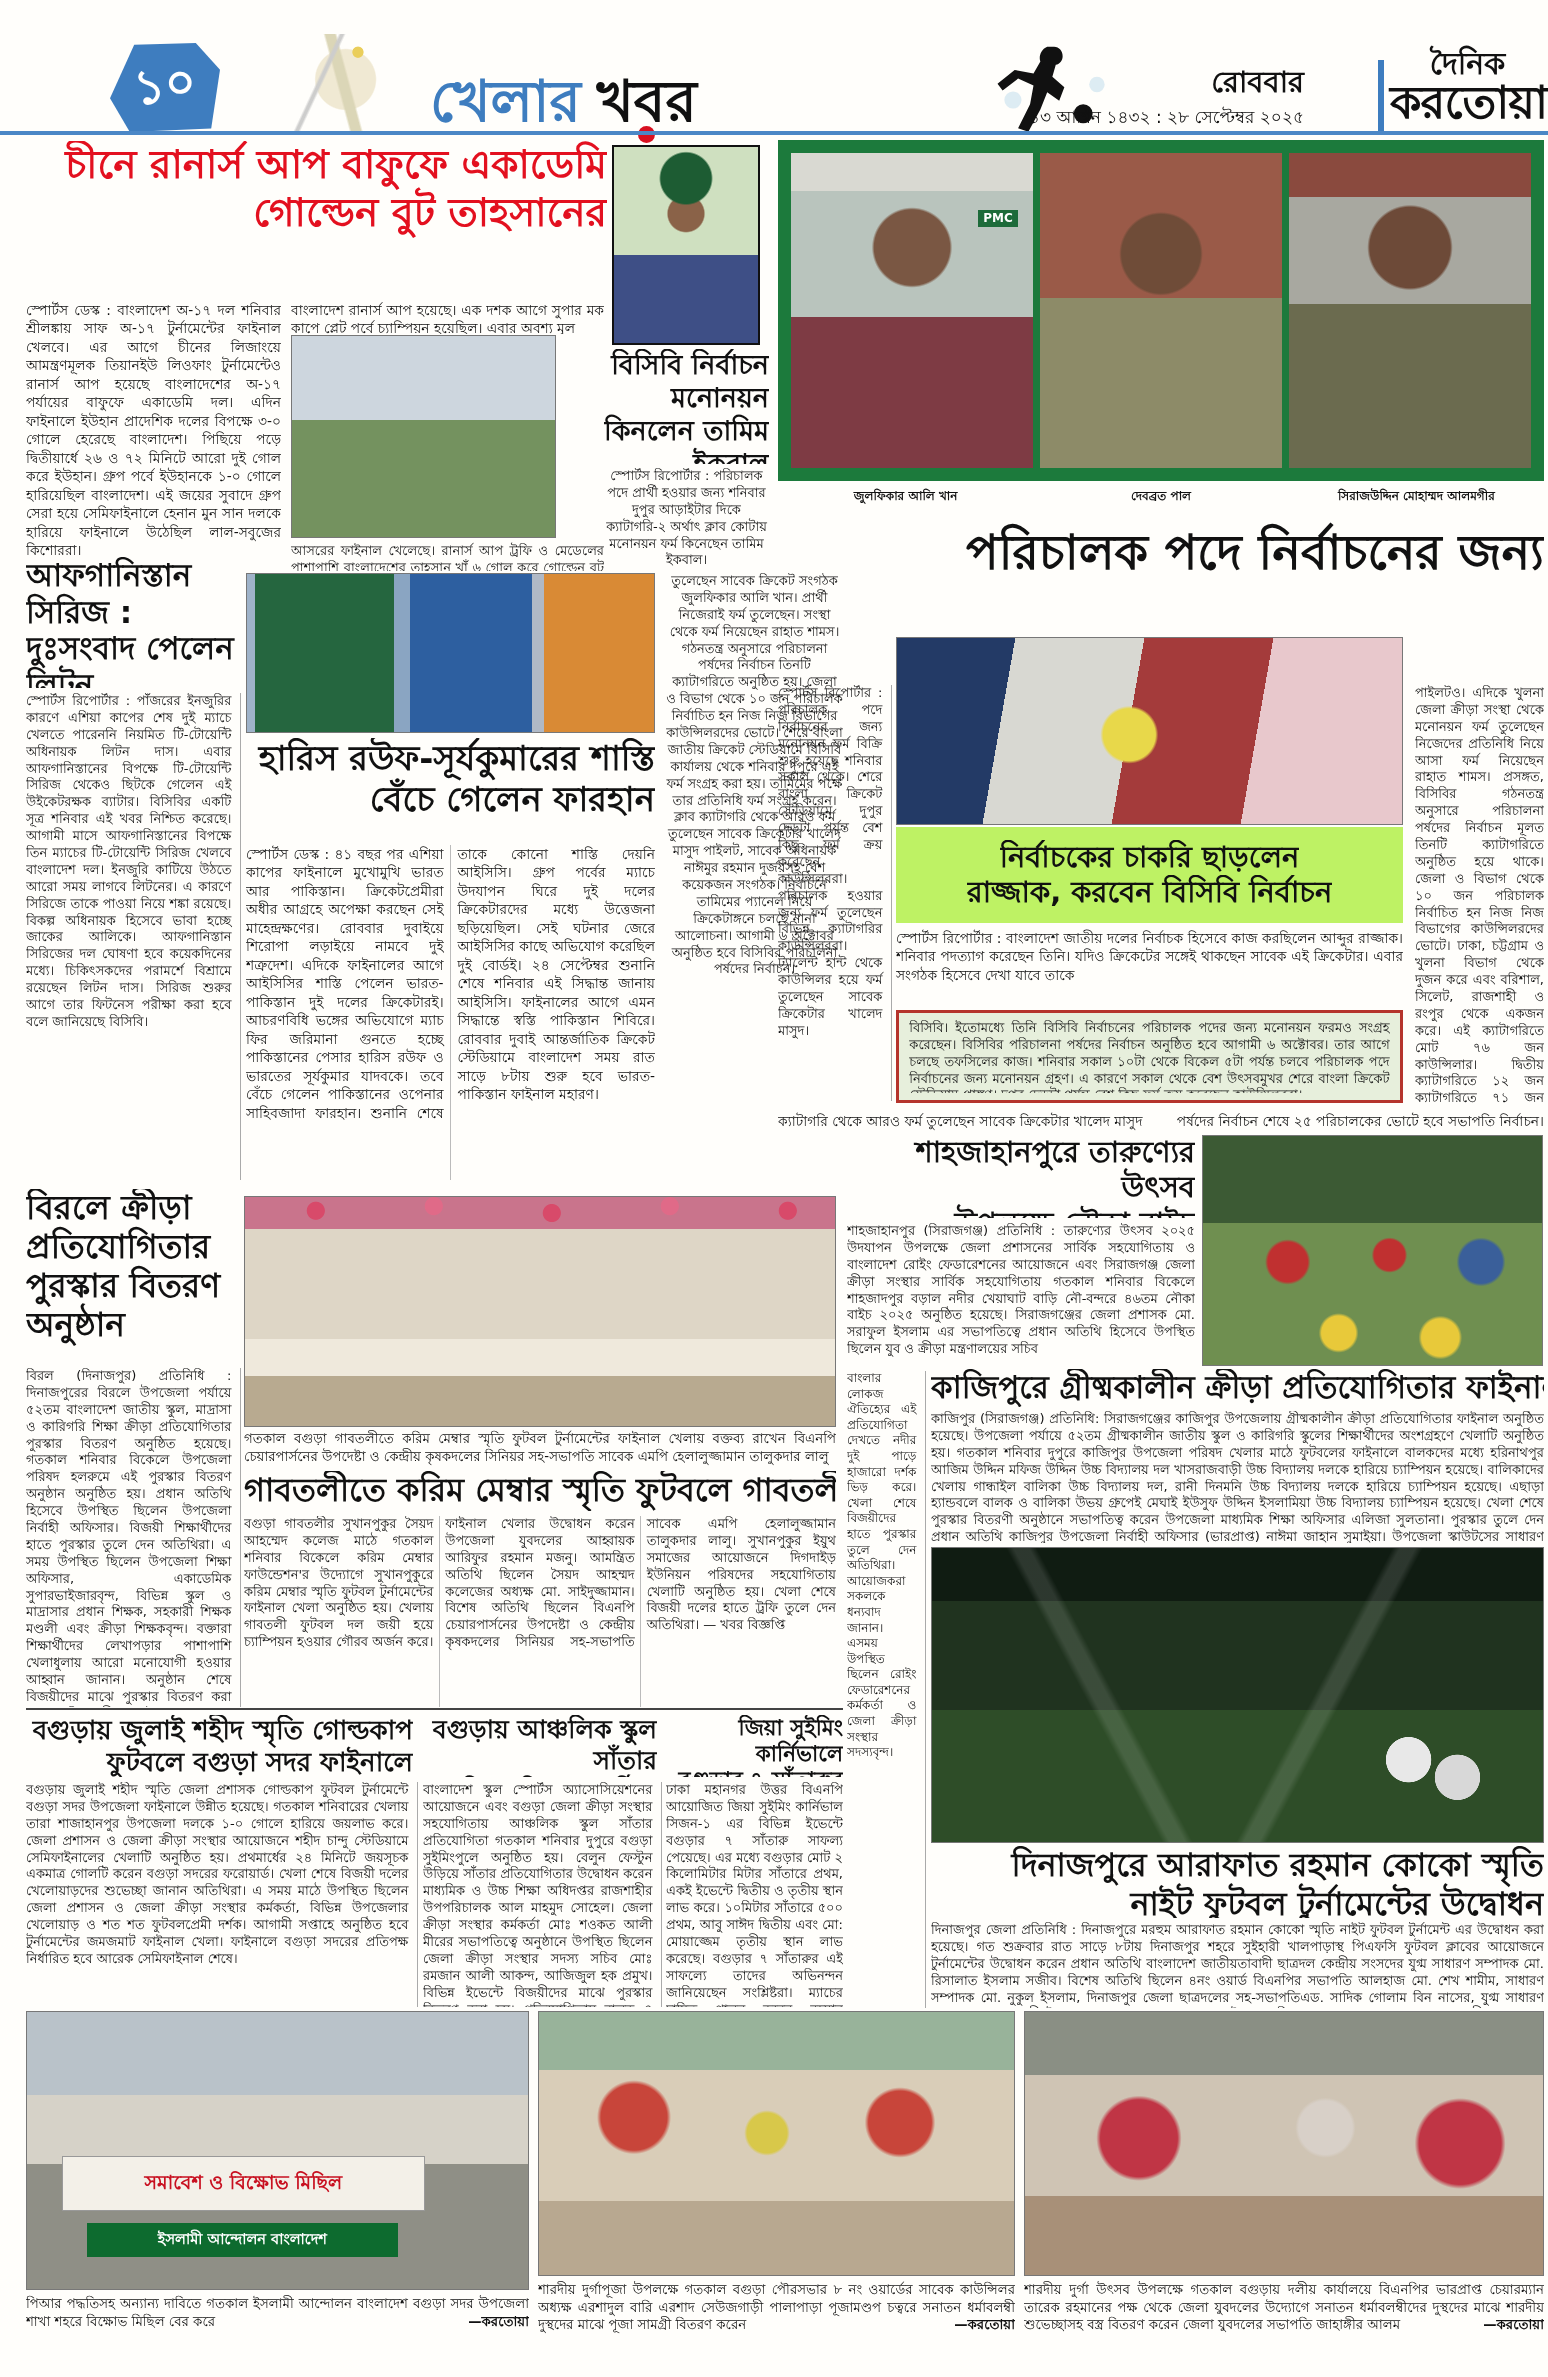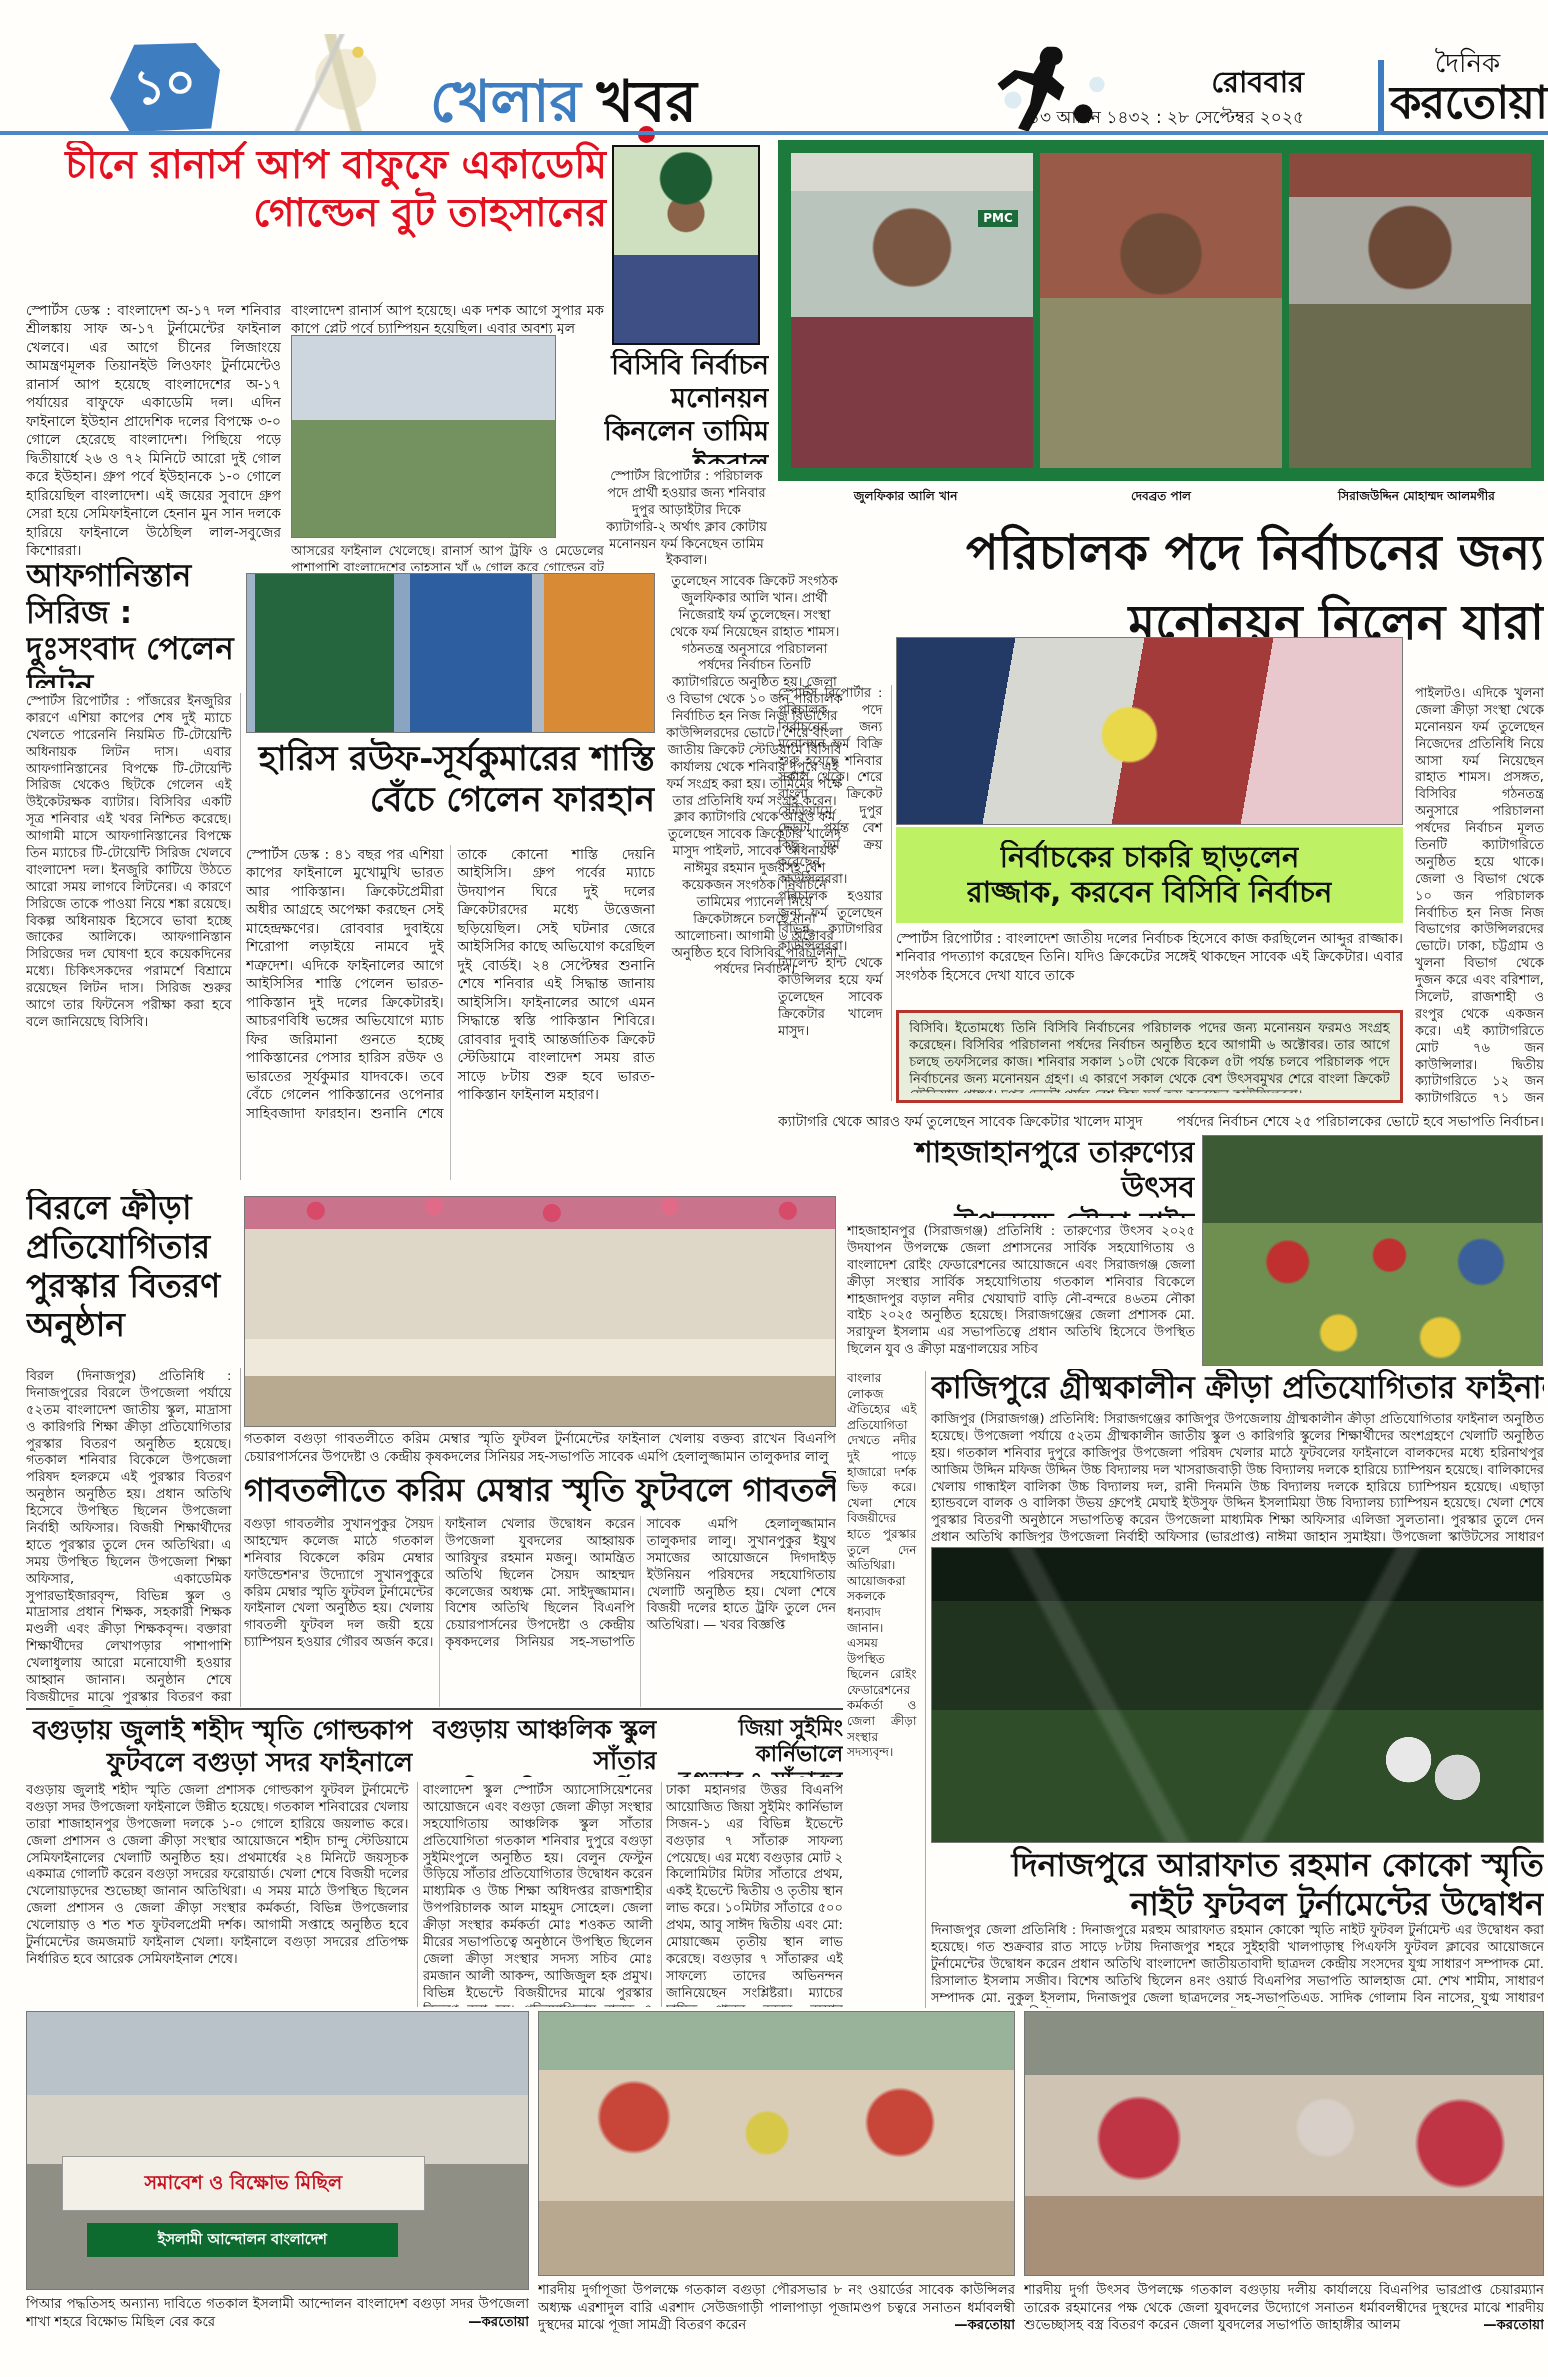--- a/index.html
+++ b/index.html
@@ -33,21 +33,21 @@
   #logo{left:430px;top:69px;width:550px;height:69px;font-weight:700;font-size:57px;line-height:65px;white-space:nowrap;}
   #logo .b1{color:#3e7dbf;}
   #logo .b2{color:#101010;margin-left:15.5px;}
   #redball{left:638px;top:126px;width:17px;height:17px;border-radius:50%;background:#d81020;}
   #footballer{left:987px;top:40px;width:129px;height:96px;}
   #daybox{left:1012px;top:65px;width:292px;text-align:right;}
   #daybox .d1{font-size:29px;font-weight:700;line-height:34px;}
   #daybox .d2{font-size:17px;margin-top:5.2px;}
   #vbar{left:1378px;top:60px;width:6px;height:72px;background:#3e7dbf;}
   #brand{left:1390px;top:50px;width:155px;text-align:center;}
-  #brand .t{font-size:26px;font-weight:400;line-height:27.5px;}
+  #brand .t{font-size:30px;font-weight:700;line-height:27.5px;}
   #brand .m{font-size:45px;font-weight:700;line-height:50px;letter-spacing:-0.9px;}
   #toprule{left:0;top:131px;width:1548px;height:4.3px;background:#4b87c6;}
 
   
   .ph-team{background:linear-gradient(180deg,#cdd6de 0 42%,#74925f 42% 100%),#9aa;}
   .ph-cricketers{background:linear-gradient(90deg,#9fb3c9 0 2%,#25663f 2% 36%,#8aa5c2 36% 40%,#2d5fa0 40% 70%,#b0b9c6 70% 73%,#d98a35 73% 100%);}
   .ph-tamim{background:radial-gradient(circle at 50% 16%,#1d5c33 0 14%,transparent 15%),
             radial-gradient(circle at 50% 34%,#8a6248 0 12%,transparent 13%),
             linear-gradient(180deg,#cfe0c0 0 55%,#3e4f86 55% 100%);}
   .ph-p1{background:radial-gradient(circle at 50% 30%,#7a5743 0 15%,transparent 16%),
@@ -163,21 +163,20 @@
     <div class="slot photo ph-p3"></div>
   </div>
   <div class="abs pnames" style="left:778px;top:487px;width:766px;height:22.4px;">
     <div>জুলফিকার আলি খান</div>
     <div>দেবব্রত পাল</div>
     <div>সিরাজউদ্দিন মোহাম্মদ আলমগীর</div>
   </div>
 
   <div class="abs hl" style="left:778px;top:518px;width:766px;height:157px;font-size:48px;line-height:1.45;">
     <div>পরিচালক পদে নির্বাচনের জন্য</div>
-    <div>মনোনয়ন নিলেন যারা</div>
   </div>
 
   <div class="abs bts rr" style="left:778px;top:685px;width:114px;height:416px;">স্পোর্টস রিপোর্টার : পরিচালক পদে নির্বাচনের জন্য মনোনয়ন ফর্ম বিক্রি শুরু হয়েছে শনিবার সকাল থেকে। শেরে বাংলা ক্রিকেট স্টেডিয়ামে দুপুর দেড়টা পর্যন্ত বেশ কিছু ফর্ম ক্রয় করেছেন কাউন্সিলররা। পরিচালক হওয়ার জন্য ফর্ম তুলেছেন বিভিন্ন ক্যাটাগরির কাউন্সিলররা। ট্যালেন্ট হান্ট থেকে কাউন্সিলর হয়ে ফর্ম তুলেছেন সাবেক ক্রিকেটার খালেদ মাসুদ।</div>
   <div class="abs photo ph-meeting" style="left:896px;top:637px;width:507px;height:188px;"></div>
   <div class="abs greenbox" style="left:896px;top:827px;width:507px;height:96px;">
     <div class="hl" style="font-size:29px;">নির্বাচকের চাকরি ছাড়লেন</div>
     <div class="hl" style="font-size:29px;">রাজ্জাক, করবেন বিসিবি নির্বাচন</div>
   </div>
   <div class="abs bt" style="left:896px;top:929px;width:507px;height:77px;">স্পোর্টস রিপোর্টার : বাংলাদেশ জাতীয় দলের নির্বাচক হিসেবে কাজ করছিলেন আব্দুর রাজ্জাক। শনিবার পদত্যাগ করেছেন তিনি। যদিও ক্রিকেটের সঙ্গেই থাকছেন সাবেক এই ক্রিকেটার। এবার সংগঠক হিসেবে দেখা যাবে তাকে</div>
   <div class="abs redbox" style="left:896px;top:1010px;width:507px;height:93px;">

